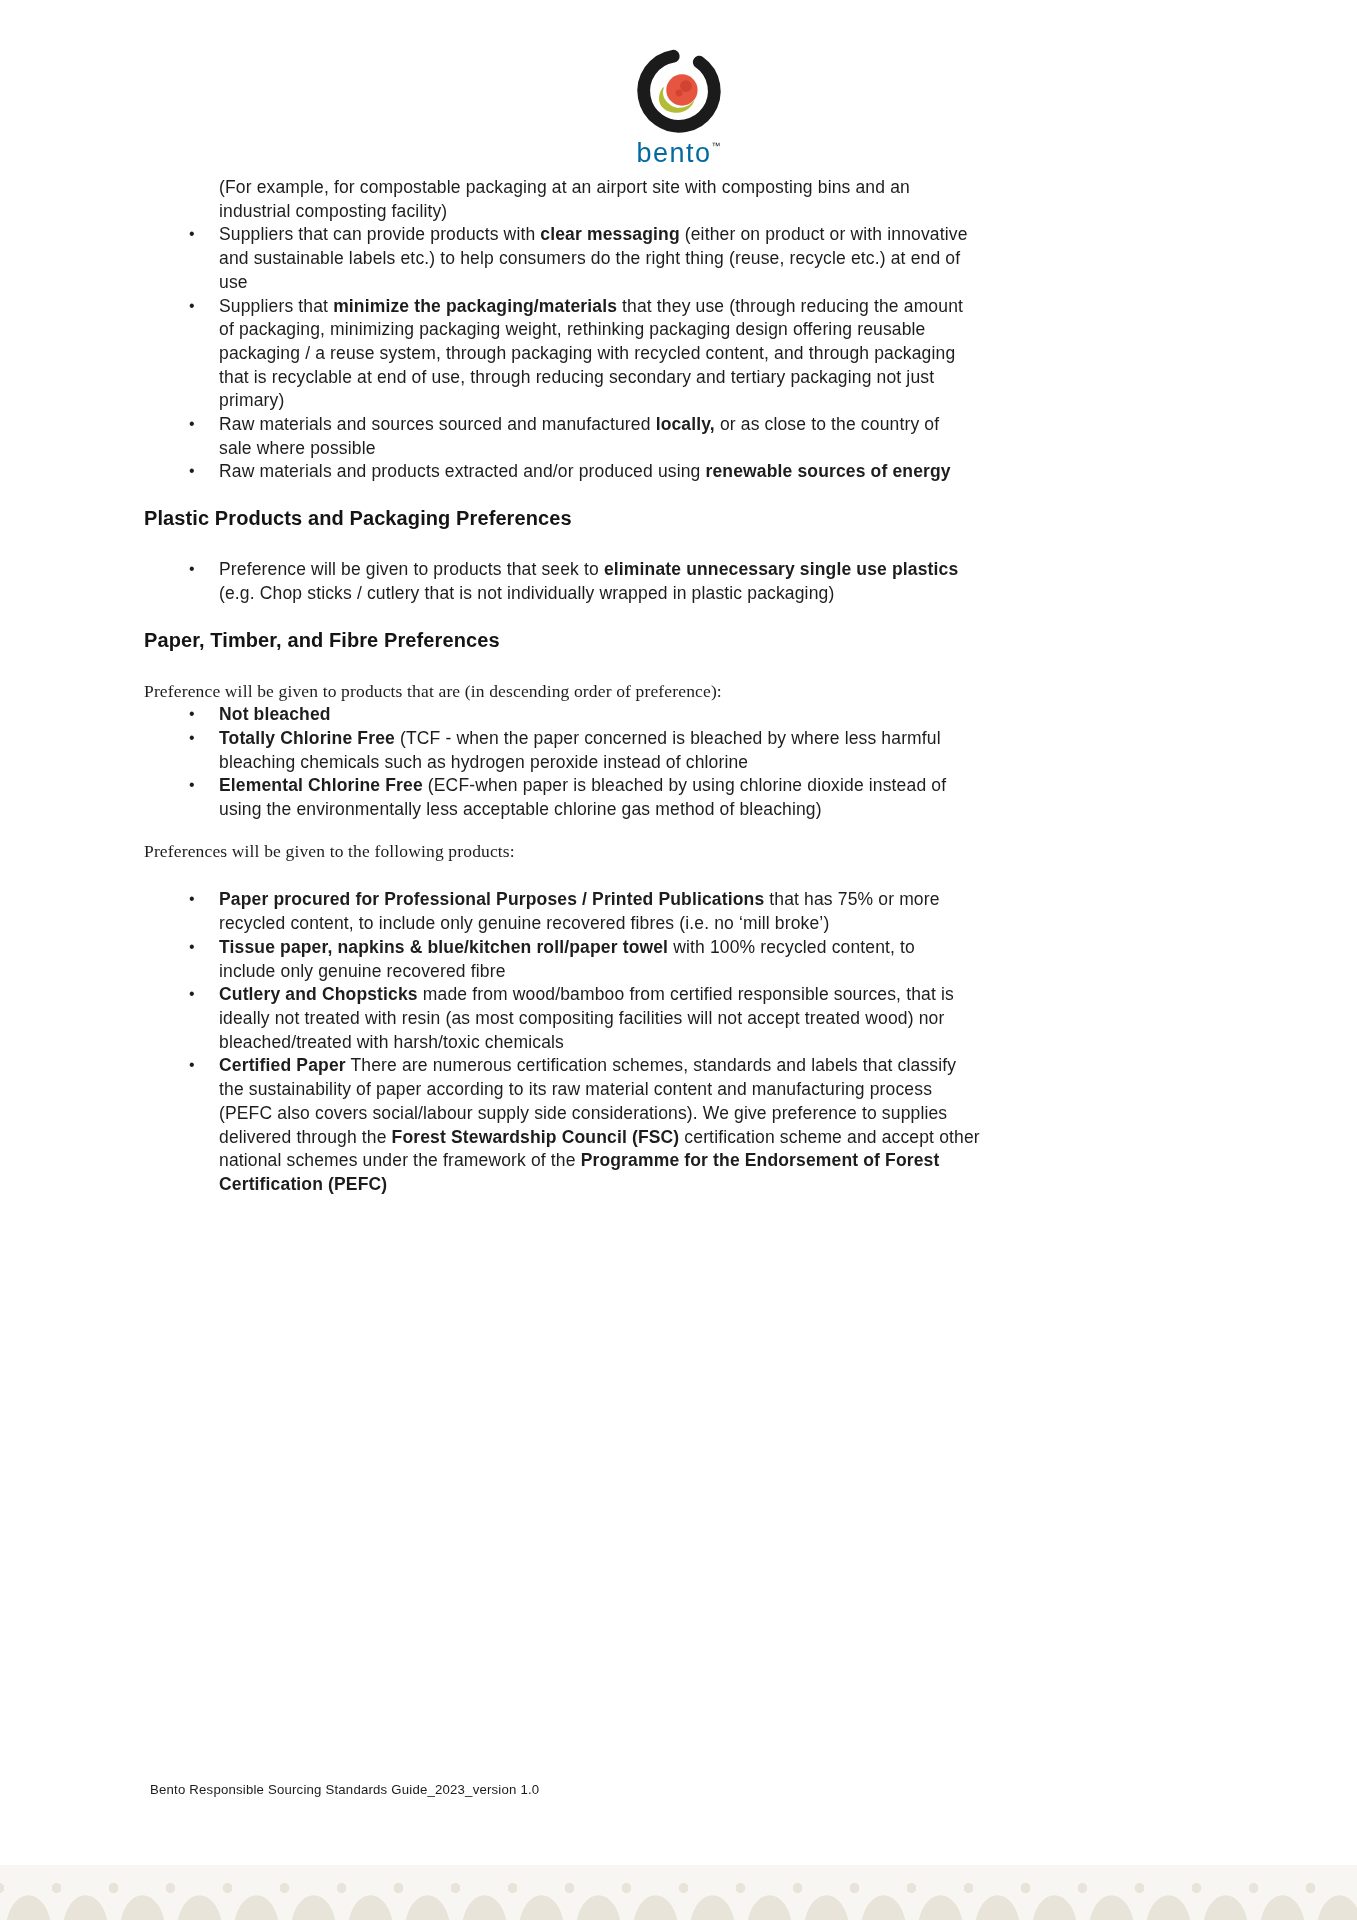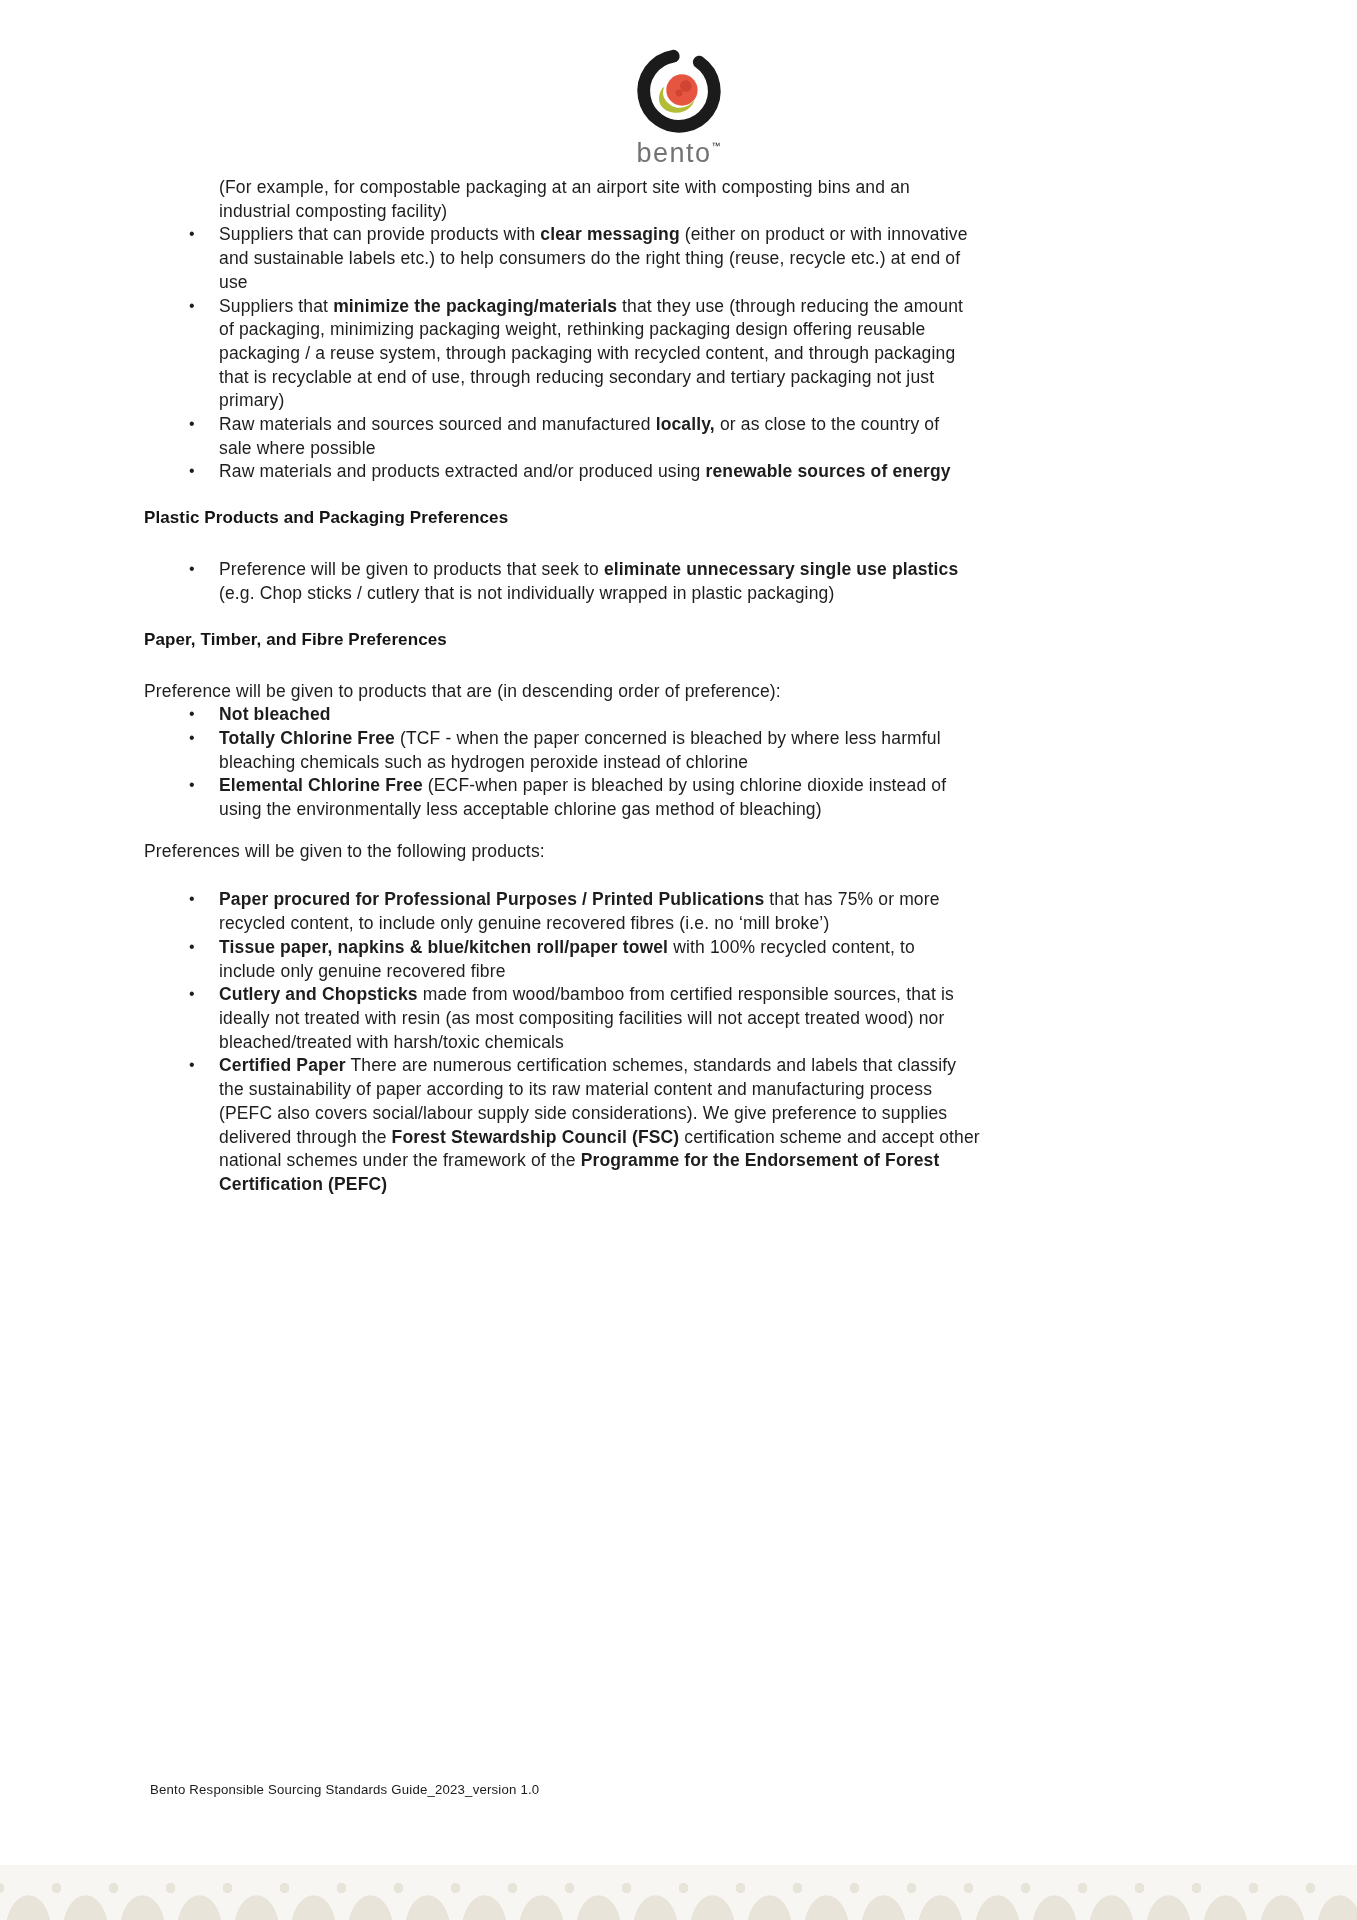--- a/index.html
+++ b/index.html
@@ -9,31 +9,31 @@
     font-size:17.5px;line-height:23.7px;letter-spacing:0.15px;
     overflow:hidden;
   }
   .logo-wrap{
     position:absolute;top:42px;left:0;width:100%;
     display:flex;flex-direction:column;align-items:center;
   }
   .logo-wrap svg{display:block;}
   .brand-line{display:flex;align-items:flex-start;margin-top:0;}
   .brand-word{
-    font-size:27px;line-height:27px;font-weight:400;color:#737373;letter-spacing:1.5px;
+    font-size:27px;line-height:27px;font-weight:400;color:#0369a1;letter-spacing:1.5px;
   }
   .brand-mark{font-size:9px;line-height:9px;margin-top:2px;color:#161616;}
   .content{
     position:absolute;left:144px;top:176px;width:1035px;
   }
   .heading{
-    font-size:17px;line-height:24px;font-weight:700;color:#141414;
+    font-size:20px;line-height:24px;font-weight:700;color:#141414;
     margin:22px 0 28px 0;letter-spacing:0.1px;
   }
-  .para{margin:0;}
+  .para{margin:0;font-family:Liberation Serif, serif;}
   .para.gap{margin-top:18px;}
   .continuation{padding-left:75px;margin:0;}
   .bullet{position:relative;padding-left:75px;margin:0;}
   .bullet.gap{margin-top:25px;}
   .dot{
     position:absolute;left:45px;top:-1px;font-size:16px;
   }
   .b{font-weight:700;text-align:center;}
   .footer-note{
     position:absolute;left:150px;top:1781px;

